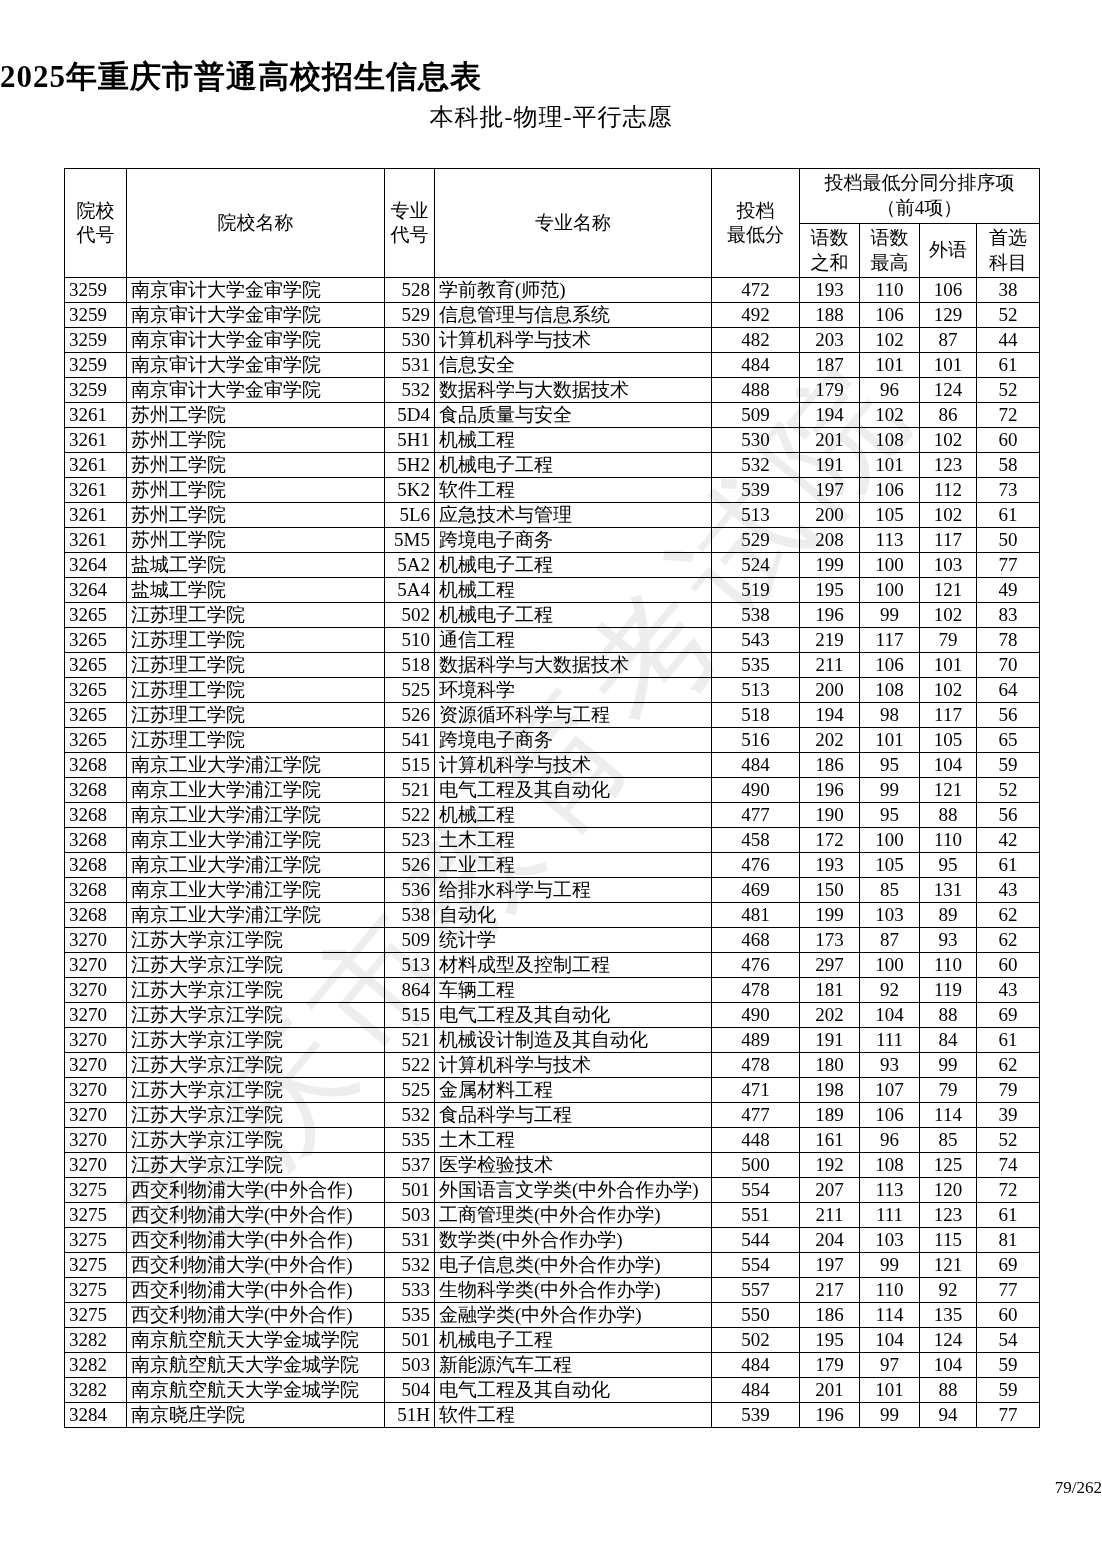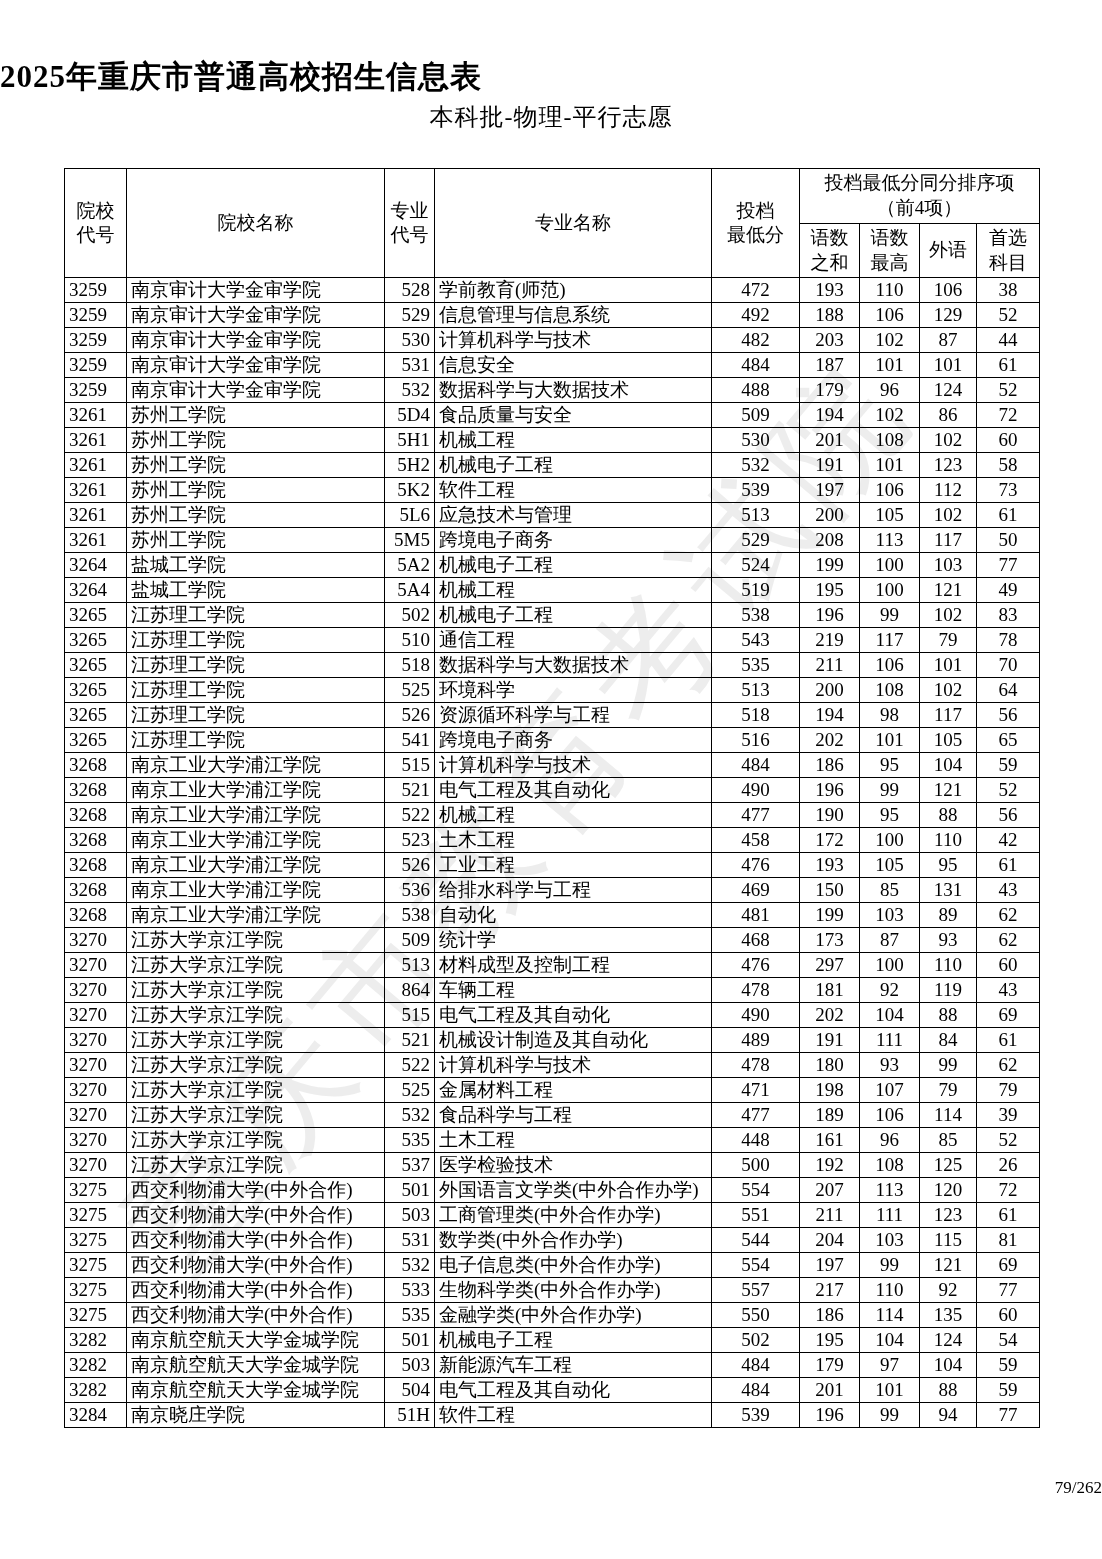--- a/index.html
+++ b/index.html
@@ -514,21 +514,21 @@
       </tr>
       <tr>
         <td class="c0">3270</td>
         <td class="c1">江苏大学京江学院</td>
         <td class="c2">537</td>
         <td class="c3">医学检验技术</td>
         <td class="c4">500</td>
         <td class="c5">192</td>
         <td class="c6">108</td>
         <td class="c7">125</td>
-        <td class="c8">26</td>
+        <td class="c8">74</td>
       </tr>
       <tr>
         <td class="c0">3275</td>
         <td class="c1">西交利物浦大学(中外合作)</td>
         <td class="c2">501</td>
         <td class="c3">外国语言文学类(中外合作办学)</td>
         <td class="c4">554</td>
         <td class="c5">207</td>
         <td class="c6">113</td>
         <td class="c7">120</td>

